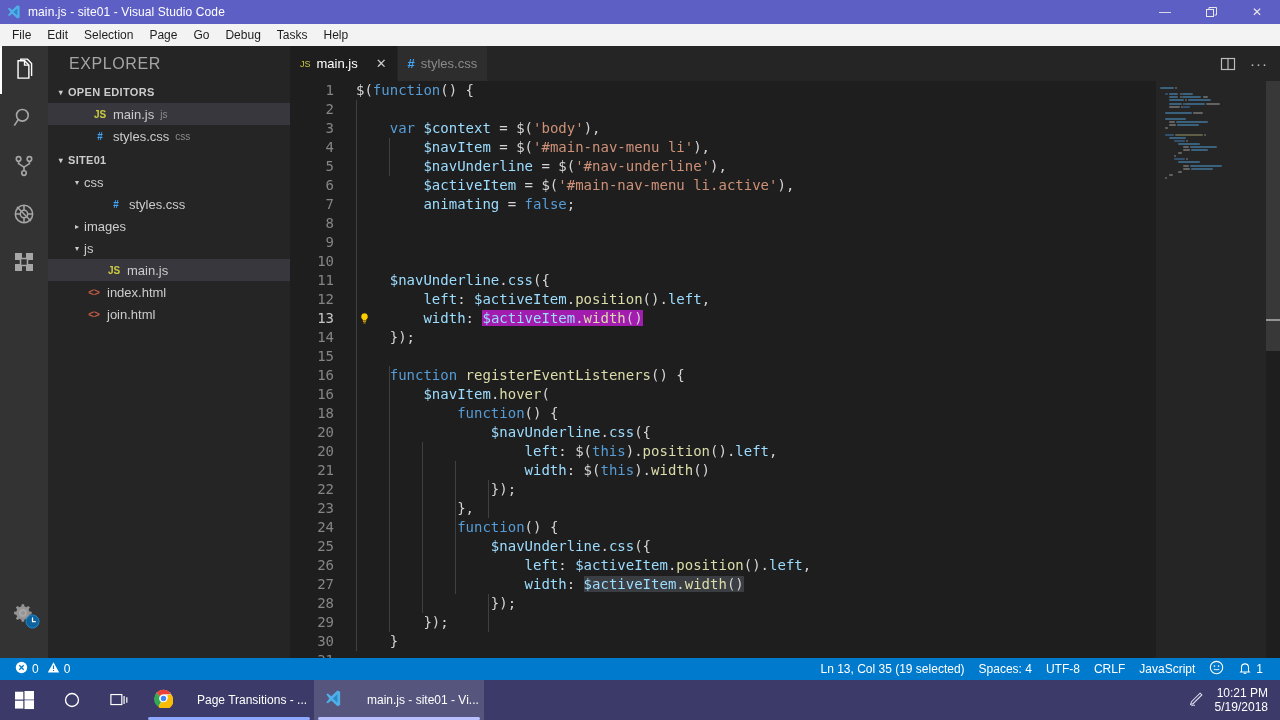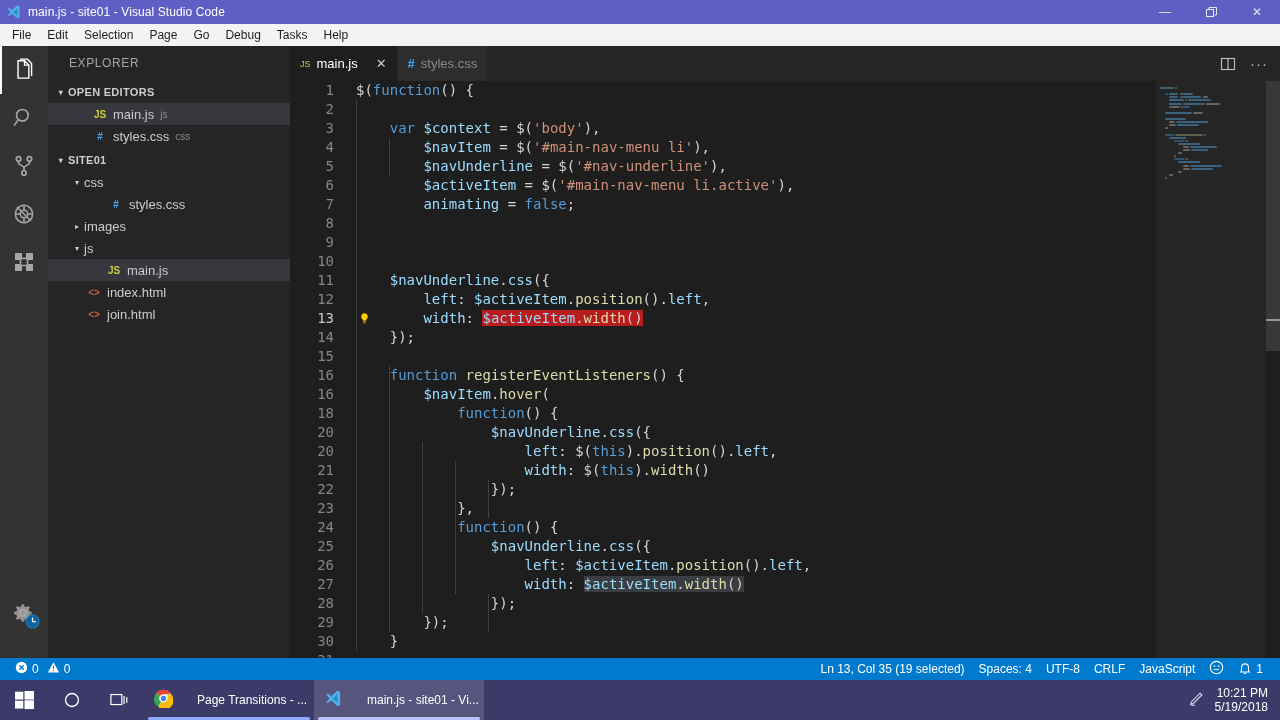--- a/index.html
+++ b/index.html
@@ -40,21 +40,21 @@
     width:48px;background:#333333;display:flex;flex-direction:column;
     align-items:center;position:relative;flex:0 0 48px;
   }
   .act{width:48px;height:48px;display:flex;align-items:center;justify-content:center;position:relative;}
   .act.active::before{content:"";position:absolute;left:0;top:0;bottom:0;width:2px;background:#ffffff;}
   .act svg{display:block;}
   .act-bottom{position:absolute;bottom:30px;left:0;width:48px;}
 
   
   .sidebar{width:242px;background:#252526;flex:0 0 242px;color:#cccccc;position:relative;}
-  .sb-title{height:35px;line-height:35px;padding-left:21px;font-size:12px;letter-spacing:0.6px;color:#a5a5a5;text-transform:uppercase;}
+  .sb-title{height:35px;line-height:35px;padding-left:21px;font-size:16px;letter-spacing:0.6px;color:#a5a5a5;text-transform:uppercase;}
   .section-header{
     height:22px;display:flex;align-items:center;font-size:11px;font-weight:bold;
     letter-spacing:0.3px;color:#cccccc;padding-left:6px;text-transform:uppercase;
   }
   .twisty{width:14px;display:inline-block;text-align:center;font-size:8px;color:#cccccc;}
   .row{
     height:22px;display:flex;align-items:center;font-size:13px;color:#cccccc;
     padding-left:6px;white-space:nowrap;
   }
   .row.selected{background:#37373d;}
@@ -91,21 +91,21 @@
   .bulb{position:absolute;left:360px;top:2px;width:14px;height:14px;}
   
   .guides{position:absolute;left:0;top:0;bottom:0;right:0;pointer-events:none;}
   .guide{position:absolute;width:1px;background:#404040;}
   
   .t-kw{color:#569cd6;}
   .t-var{color:#9cdcfe;}
   .t-str{color:#ce9178;}
   .t-fn{color:#dcdcaa;}
   .t-cls{color:#4ec9b0;}
-  .sel{background:#b91c1c;}
+  .sel{background:#a21caf;}
   .matchsel{background:#3a3d41;}
 
   
   .minimap{position:absolute;right:14px;top:0;bottom:0;width:110px;background:#1e1e1e;overflow:hidden;}
   .mmline{position:absolute;height:2px;border-radius:1px;}
   .mmslider{position:absolute;right:0;top:0;width:110px;height:100%;background:rgba(255,255,255,0.03);}
   
   .vscroll{position:absolute;right:0;top:0;bottom:0;width:14px;background:#1e1e1e;}
   .vthumb{position:absolute;right:0;top:0;width:14px;background:#4f4f4f;opacity:.55;}
   .overviewmark{position:absolute;right:0;width:14px;height:2px;background:#bcbcbc;opacity:.7;}

